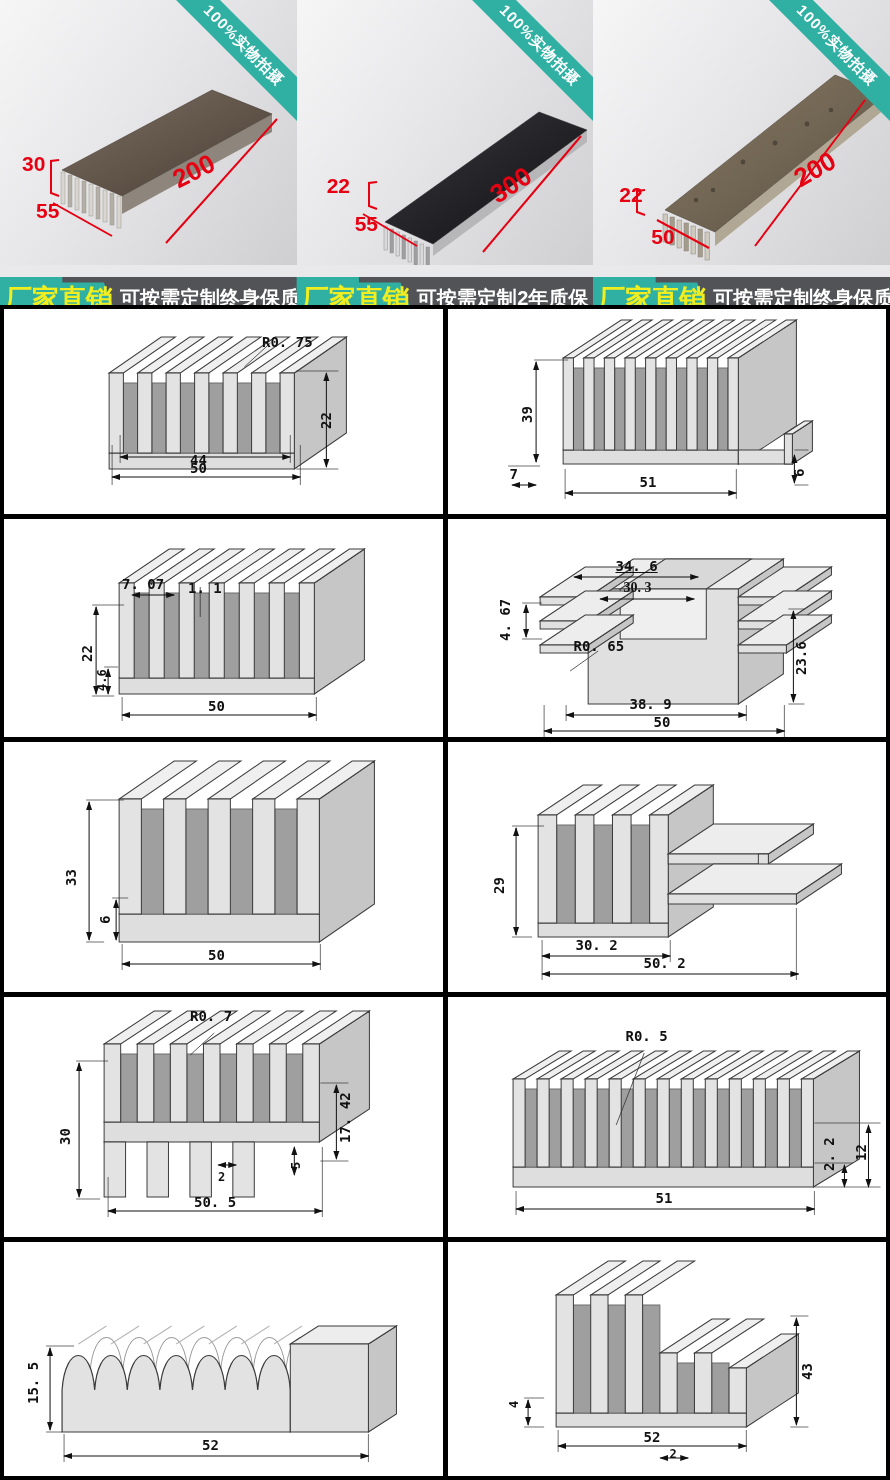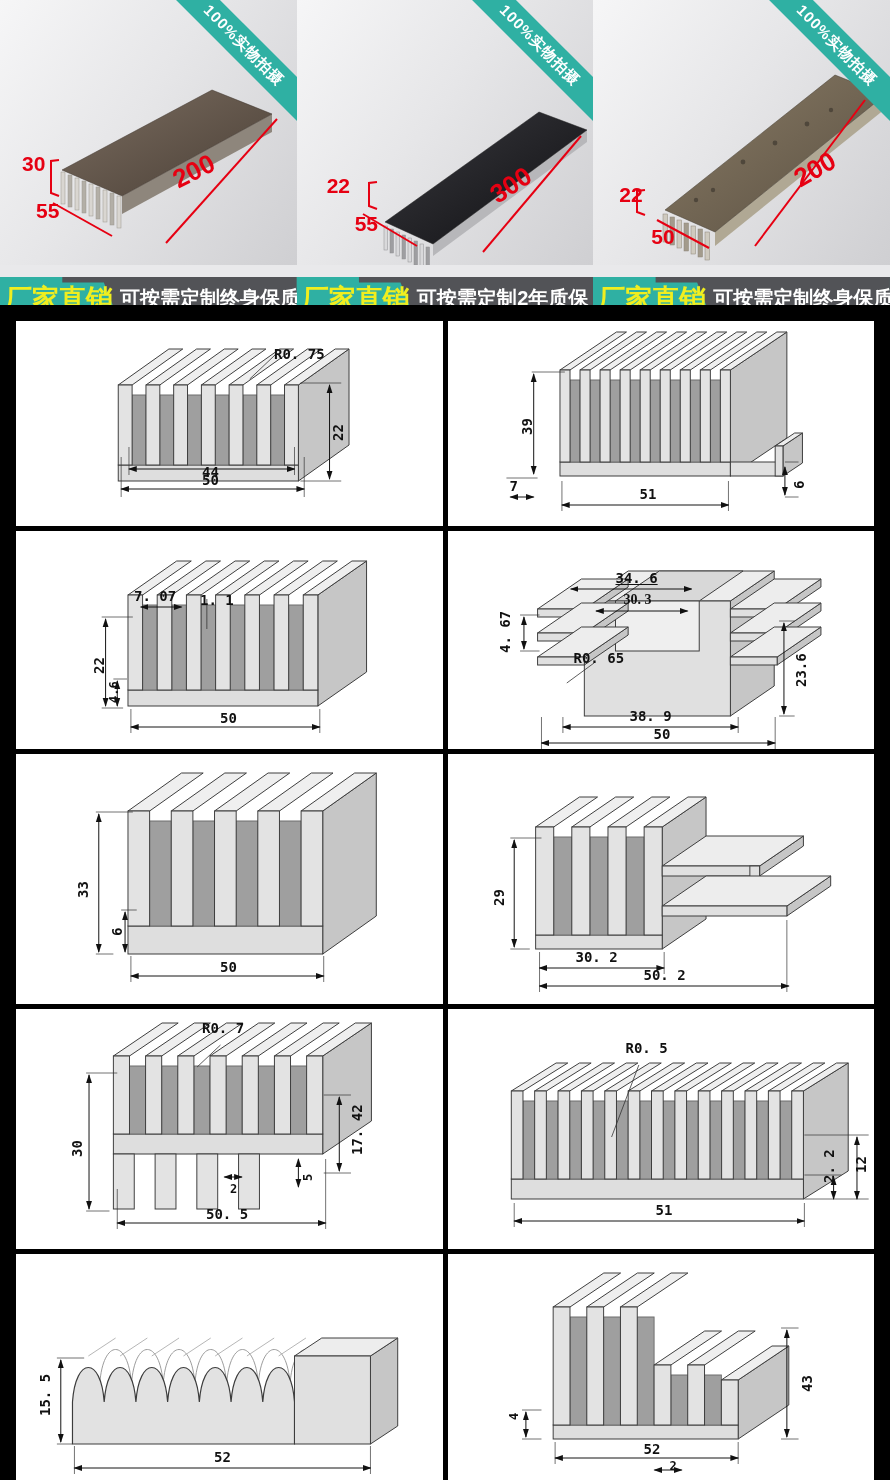--- a/index.html
+++ b/index.html
@@ -23,21 +23,21 @@
   .banner-dark{position:absolute;inset:0;background:#525357;
     clip-path:polygon(21% 0,100% 0,100% 100%,38% 100%,35% 20%,21% 20%);}
   .brand{position:absolute;left:5px;top:4px;font-size:27px;font-weight:bold;
          color:#f0ee1f;white-space:nowrap;}
   .promo{position:absolute;left:120px;right:5px;top:8px;display:flex;
          justify-content:space-between;color:#fff;font-weight:bold;font-size:20px;white-space:nowrap;align-items:flex-end;}
 
   
   .grid{position:absolute;top:305px;left:0;width:890px;height:1175px;background:#000;
         display:grid;grid-template-columns:1fr 1fr;
-        grid-template-rows:205px 218px 250px 240px 234px;gap:5px;padding:16px;box-sizing:border-box;}
+        grid-template-rows:205px 218px 250px 240px 234px;gap:5px;padding:4px;box-sizing:border-box;}
   .cell{position:relative;background:#fff;overflow:hidden;}
   .cell svg{position:absolute;left:0;top:0;width:100%;height:100%;}
   .dim{position:absolute;font-family:"DejaVu Sans Mono",monospace;font-size:14px;
        font-weight:bold;color:#111;white-space:nowrap;line-height:1;}
   .dim.sm{font-size:12px;}
   .rot{transform:rotate(-90deg);transform-origin:left top;}
 </style>
 </head>
 <body>
 

